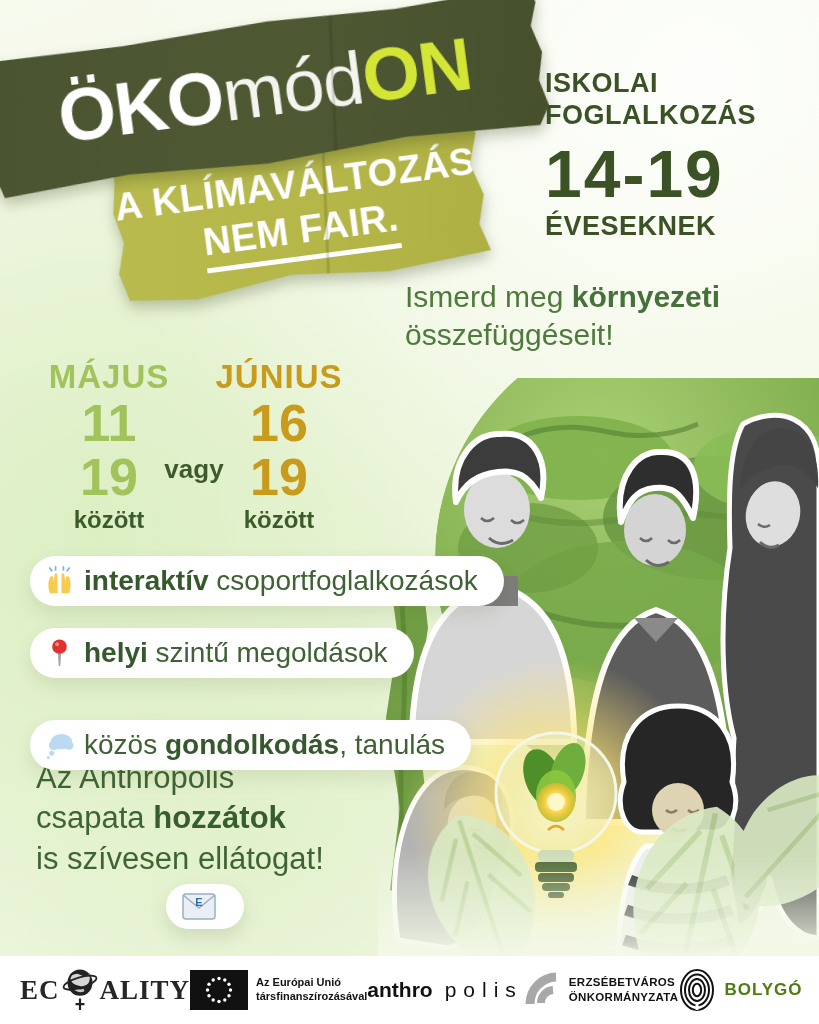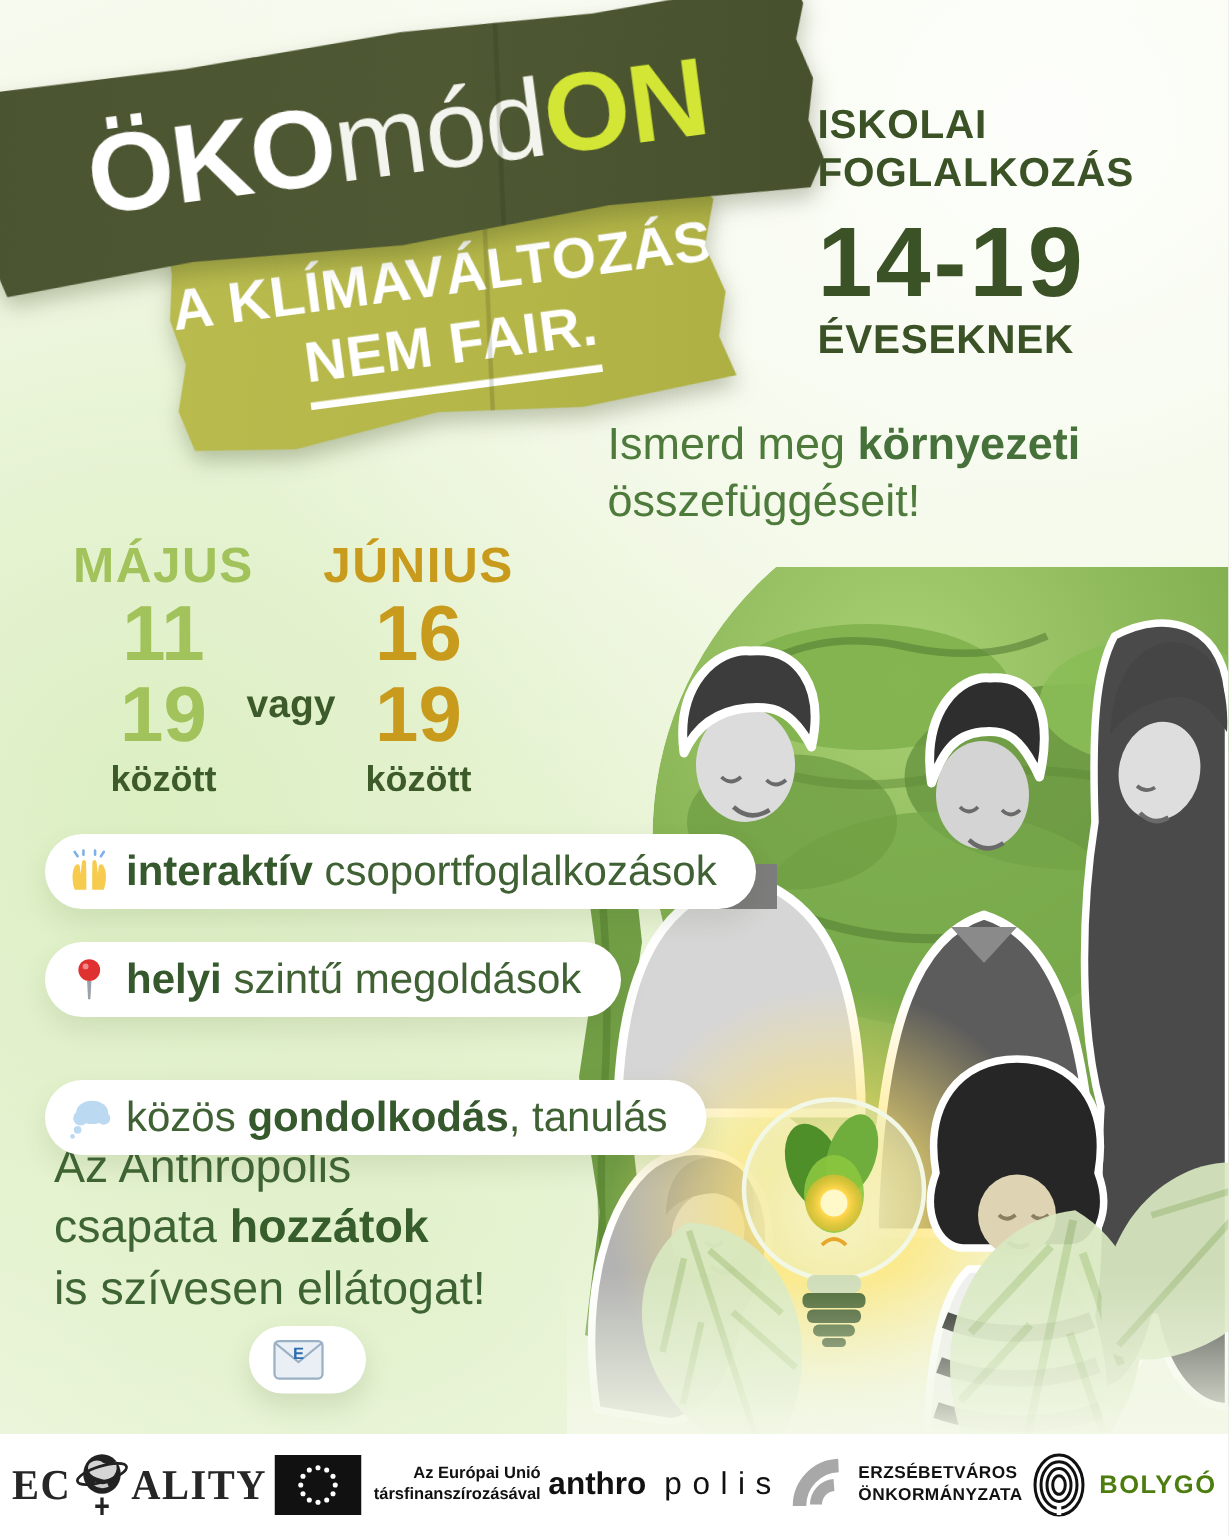--- a/index.html
+++ b/index.html
@@ -62,24 +62,24 @@
   #visit{position:absolute;left:36px;top:758px;font-size:31px;line-height:1.3;color:#3f6434;z-index:4;}
   #visit b{font-weight:700;color:#375d2c;}
   
   #email-pill{position:absolute;left:166px;top:884px;display:inline-flex;align-items:center;gap:8px;
     background:#ffffff;border-radius:44px;padding:9px 28px 9px 16px;font-size:30px;color:#4d7a3c;
     box-shadow:0 8px 18px rgba(70,90,40,.15);z-index:7;white-space:nowrap;cursor:pointer;}
   
   #collage{position:absolute;left:378px;top:378px;width:441px;height:580px;z-index:1;}
   
   #footer{position:absolute;left:0;right:0;bottom:0;height:68px;background:#ffffff;z-index:8;
-    display:flex;align-items:center;justify-content:space-between;padding:0 8px;box-sizing:border-box;}
+    display:flex;align-items:center;justify-content:space-between;padding:0 20px;box-sizing:border-box;}
   .flogo{display:flex;align-items:center;gap:8px;color:#1a1a1a;}
   #ecoality{font-family:"Liberation Serif",serif;font-weight:700;font-size:27px;letter-spacing:1px;color:#262626;display:flex;align-items:center;gap:2px;transform:scaleY(1.05);}
-  .eu-text{font-size:11px;font-weight:700;line-height:1.25;color:#111;text-align:right;}
+  .eu-text{font-size:11px;font-weight:700;line-height:1.25;color:#111;}
   #anthropolis-logo{font-size:21px;color:#111;}
   #anthropolis-logo .b{font-weight:700;}
   #anthropolis-logo .l{font-weight:300;letter-spacing:7px;margin-left:4px;}
   .muni-text{font-size:11.5px;font-weight:800;line-height:1.3;letter-spacing:.3px;color:#111;}
   #bolygo-label{font-size:17px;font-weight:800;letter-spacing:1px;color:#4d7c0f;}
 </style>
 </head>
 <body>
 
 <div id="poster">

